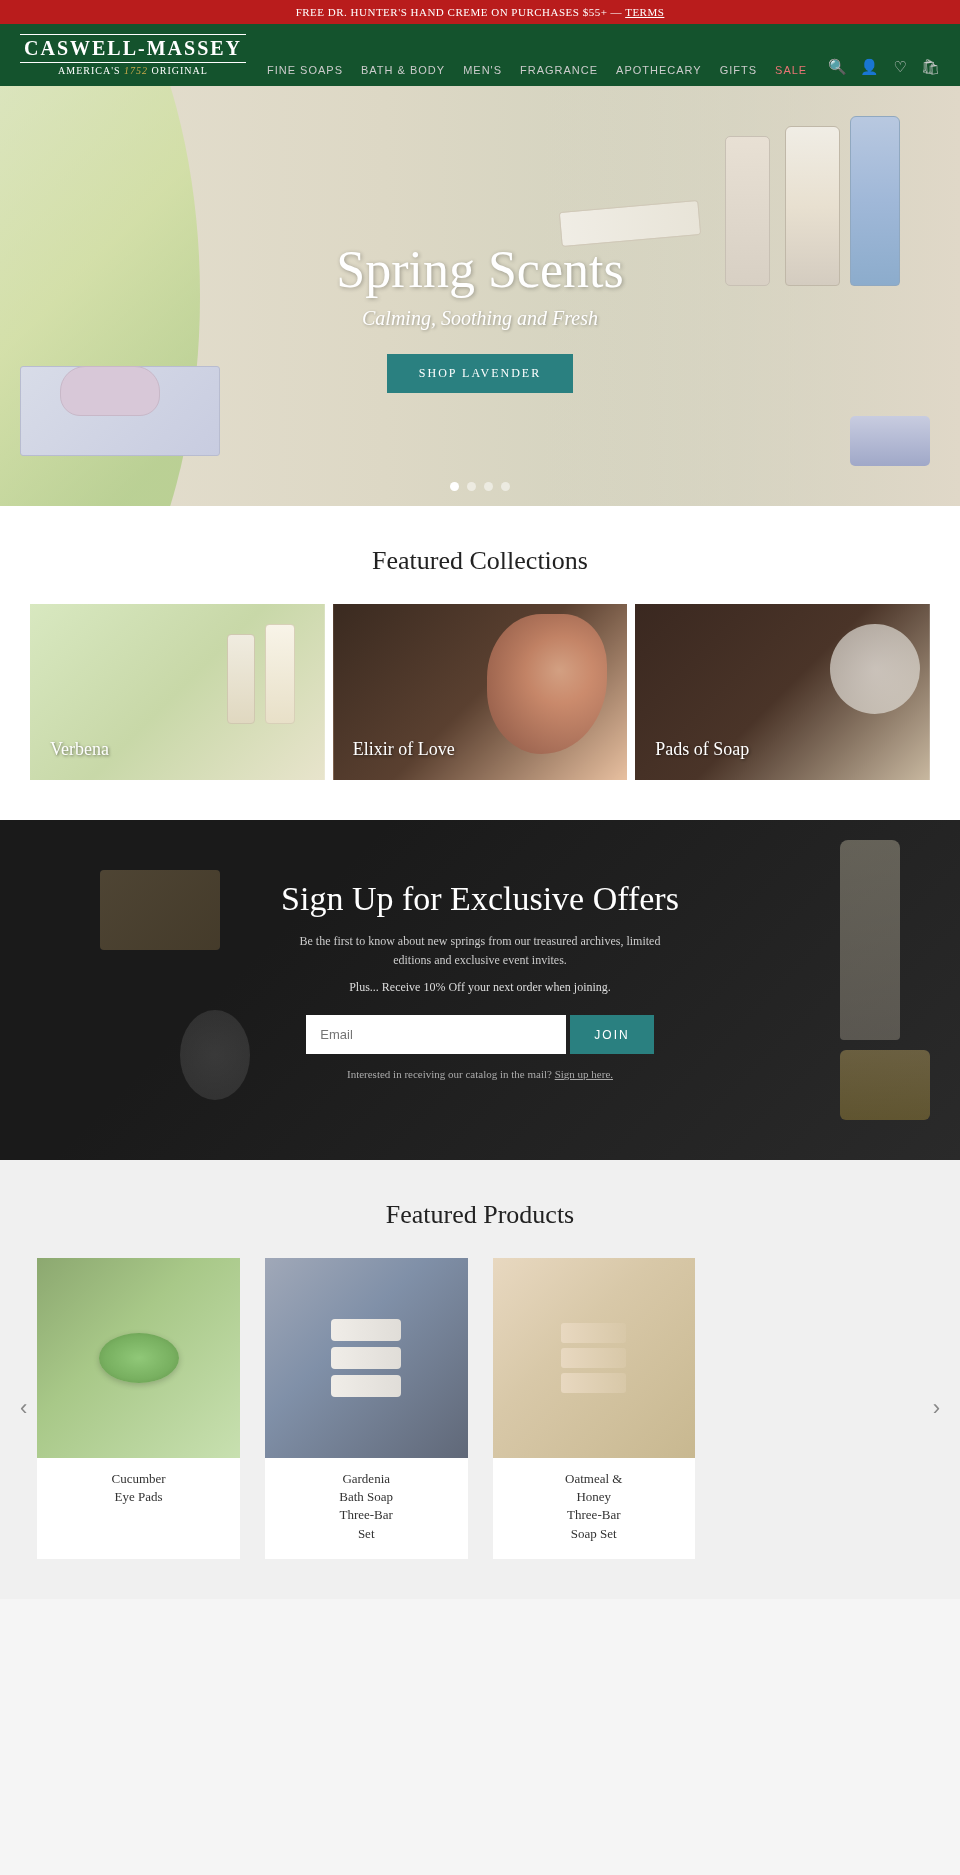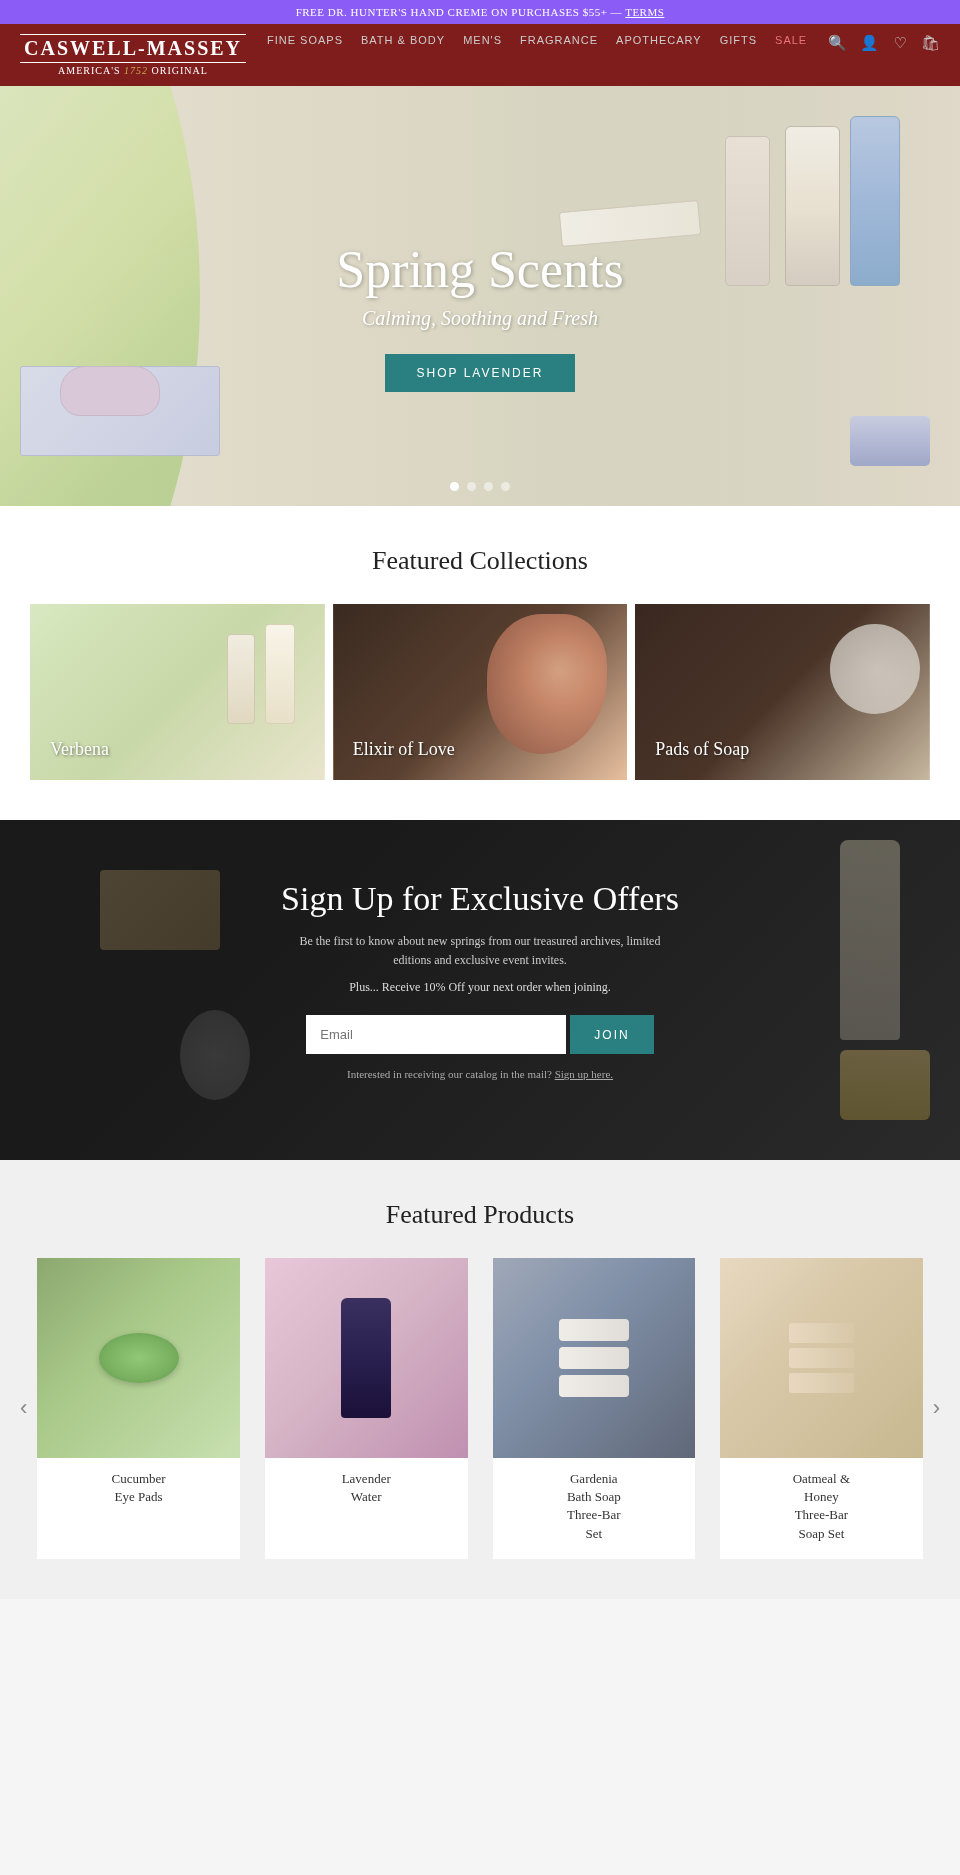--- a/index.html
+++ b/index.html
@@ -1,33 +1,33 @@
 <!DOCTYPE html>
 <html><head>
   <meta charset="utf-8">
   <style>
     * { margin: 0; padding: 0; box-sizing: border-box; }
     body { font-family: Georgia, 'Times New Roman', serif; background: #f5f5f5; width: 960px; }
 
     
     .top-banner {
-      background: #8b5cf6;
+      background: #b91c1c;
       color: #fff;
       font-size: 11px;
       text-align: center;
       padding: 6px 10px;
       letter-spacing: 0.5px;
     }
     .top-banner a { color: #fff; text-decoration: underline; }
 
     
     .header {
-      background: #7f1d1d;
+      background: #14532d;
       display: flex;
-      align-items: flex-start;
+      align-items: flex-end;
       justify-content: space-between;
       padding: 10px 20px;
     }
     .logo-area { display: flex; flex-direction: column; align-items: center; color: #fff; }
     .logo-brand { font-size: 20px; font-weight: bold; letter-spacing: 2px; border-top: 1px solid #fff; border-bottom: 1px solid #fff; padding: 2px 4px; }
     .logo-sub { font-size: 10px; letter-spacing: 1px; margin-top: 2px; }
     .logo-year { color: #c8a84b; font-style: italic; }
 
     .nav-links { display: flex; gap: 18px; }
     .nav-links a { color: #ccc; text-decoration: none; font-size: 11px; letter-spacing: 1px; font-family: Arial, sans-serif; }
@@ -123,21 +123,21 @@
       display: inline-block;
       background: #2a8080;
       color: #fff;
       padding: 12px 32px;
       font-size: 12px;
       letter-spacing: 2px;
       text-transform: uppercase;
       text-decoration: none;
       border: none;
       cursor: pointer;
-      font-family: Liberation Sans, sans-serif;
+      font-family: Liberation Serif, serif;
     }
     .hero-dots {
       position: absolute; bottom: 15px; left: 50%; transform: translateX(-50%);
       display: flex; gap: 8px; z-index: 10;
     }
     .dot {
       width: 9px; height: 9px; border-radius: 50%;
       background: rgba(255,255,255,0.5);
     }
     .dot.active { background: #fff; }
@@ -451,26 +451,20 @@
 
     <div class="products-grid">
 
       <div class="product-card">
         <div class="product-img img-cucumber">
           <div class="deco-eyepads"></div>
         </div>
         <div class="product-name">Cucumber<br>Eye Pads</div>
       </div>
 
-      <div class="product-card">
-        <div class="product-img img-lavender">
-          <div class="deco-lavwater"></div>
-        </div>
-        <div class="product-name">Lavender<br>Water</div>
-      </div>
 
       <div class="product-card">
         <div class="product-img img-gardenia">
           <div class="deco-gardenia-soaps">
             <div class="soap-bar"></div>
             <div class="soap-bar"></div>
             <div class="soap-bar"></div>
           </div>
         </div>
         <div class="product-name">Gardenia<br>Bath Soap<br>Three-Bar<br>Set</div>

